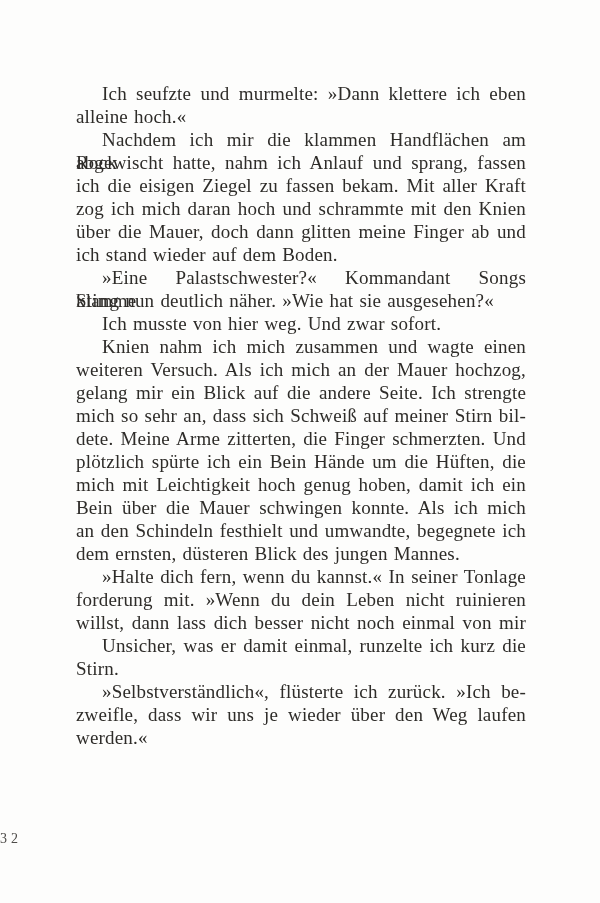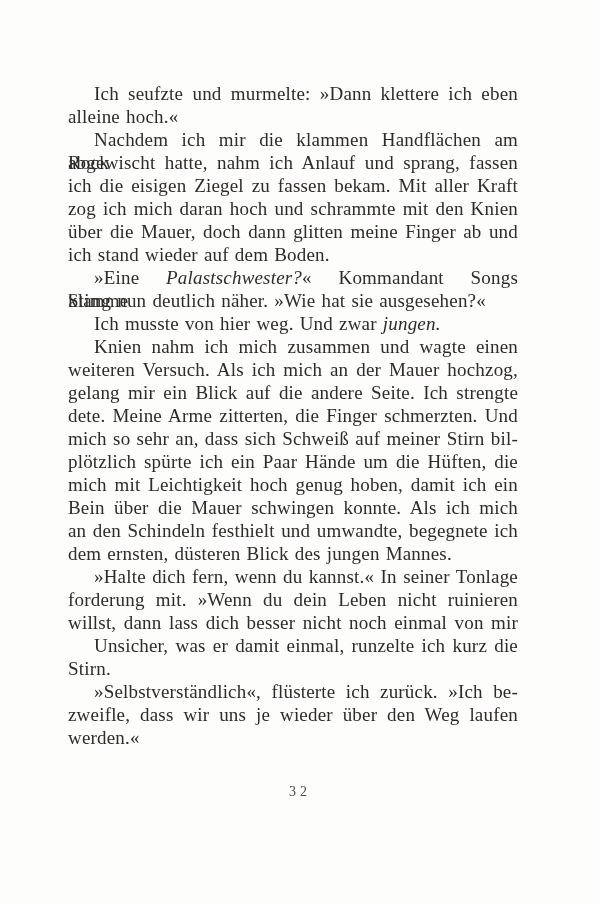--- a/index.html
+++ b/index.html
@@ -11,21 +11,21 @@
     position: relative;
     width: 600px;
     height: 903px;
     background: #fdfdfc;
     font-family: "Liberation Serif", "DejaVu Serif", serif;
     color: #2e2c29;
     overflow: hidden;
   }
   .body-text {
     position: absolute;
-    left: 68px;
+    left: 76px;
     top: 82px;
     width: 450px;
   }
   .para { margin: 0; padding: 0; }
   .line {
     font-size: 19px;
     line-height: 23px;
     height: 23px;
     text-align: justify;
     text-align-last: justify;
@@ -33,27 +33,27 @@
     letter-spacing: 0.01em;
     word-spacing: 0.06em;
   }
   .line.last {
     text-align: right;
     text-align-last: left;
   }
   .line.first {
     text-indent: 26px;
   }
-  .it { font-style: italic; }
+  .it { }
   .folio {
     position: absolute;
     left: 0;
     width: 600px;
-    top: 784px;
-    text-align: center;
+    top: 831px;
+    text-align: left;
     font-size: 14px;
     letter-spacing: 4px;
     color: #4d4b48;
   }
 </style>
 </head>
 <body>
 
 <div class="page">
   <div class="body-text">
@@ -67,29 +67,29 @@
         <div class="line"><span>ich die eisigen Ziegel zu fassen bekam. Mit aller Kraft</span></div>
         <div class="line"><span>zog ich mich daran hoch und schrammte mit den Knien</span></div>
         <div class="line"><span>über die Mauer, doch dann glitten meine Finger ab und</span></div>
         <div class="line last"><span>ich stand wieder auf dem Boden.</span></div>
       </div>
       <div class="para">
         <div class="line first"><span>»Eine </span><span class="it">Palastschwester?</span><span>« Kommandant Songs Stimme</span></div>
         <div class="line last"><span>klang nun deutlich näher. »Wie hat sie ausgesehen?«</span></div>
       </div>
       <div class="para">
-        <div class="line first last"><span>Ich musste von hier weg. Und zwar </span><span class="it">jungen.</span></div>
+        <div class="line first last"><span>Ich musste von hier weg. Und zwar </span><span class="it">sofort.</span></div>
       </div>
       <div class="para">
         <div class="line first"><span>Knien nahm ich mich zusammen und wagte einen</span></div>
         <div class="line"><span>weiteren Versuch. Als ich mich an der Mauer hochzog,</span></div>
         <div class="line"><span>gelang mir ein Blick auf die andere Seite. Ich strengte</span></div>
+        <div class="line"><span>mich so sehr an, dass sich Schweiß auf meiner Stirn bil-</span></div>
         <div class="line"><span>dete. Meine Arme zitterten, die Finger schmerzten. Und</span></div>
-        <div class="line"><span>mich so sehr an, dass sich Schweiß auf meiner Stirn bil-</span></div>
-        <div class="line"><span>plötzlich spürte ich ein Paar Hände um die Hüften, die</span></div>
+        <div class="line"><span>plötzlich spürte ich ein Bein Hände um die Hüften, die</span></div>
         <div class="line"><span>mich mit Leichtigkeit hoch genug hoben, damit ich ein</span></div>
         <div class="line"><span>Bein über die Mauer schwingen konnte. Als ich mich</span></div>
         <div class="line"><span>an den Schindeln festhielt und umwandte, begegnete ich</span></div>
         <div class="line last"><span>dem ernsten, düsteren Blick des jungen Mannes.</span></div>
       </div>
       <div class="para">
         <div class="line first"><span>»Halte dich fern, wenn du kannst.« In seiner Tonlage</span></div>
         <div class="line"><span>forderung mit. »Wenn du dein Leben nicht ruinieren</span></div>
         <div class="line"><span>willst, dann lass dich besser nicht noch einmal von mir</span></div>
       </div>

